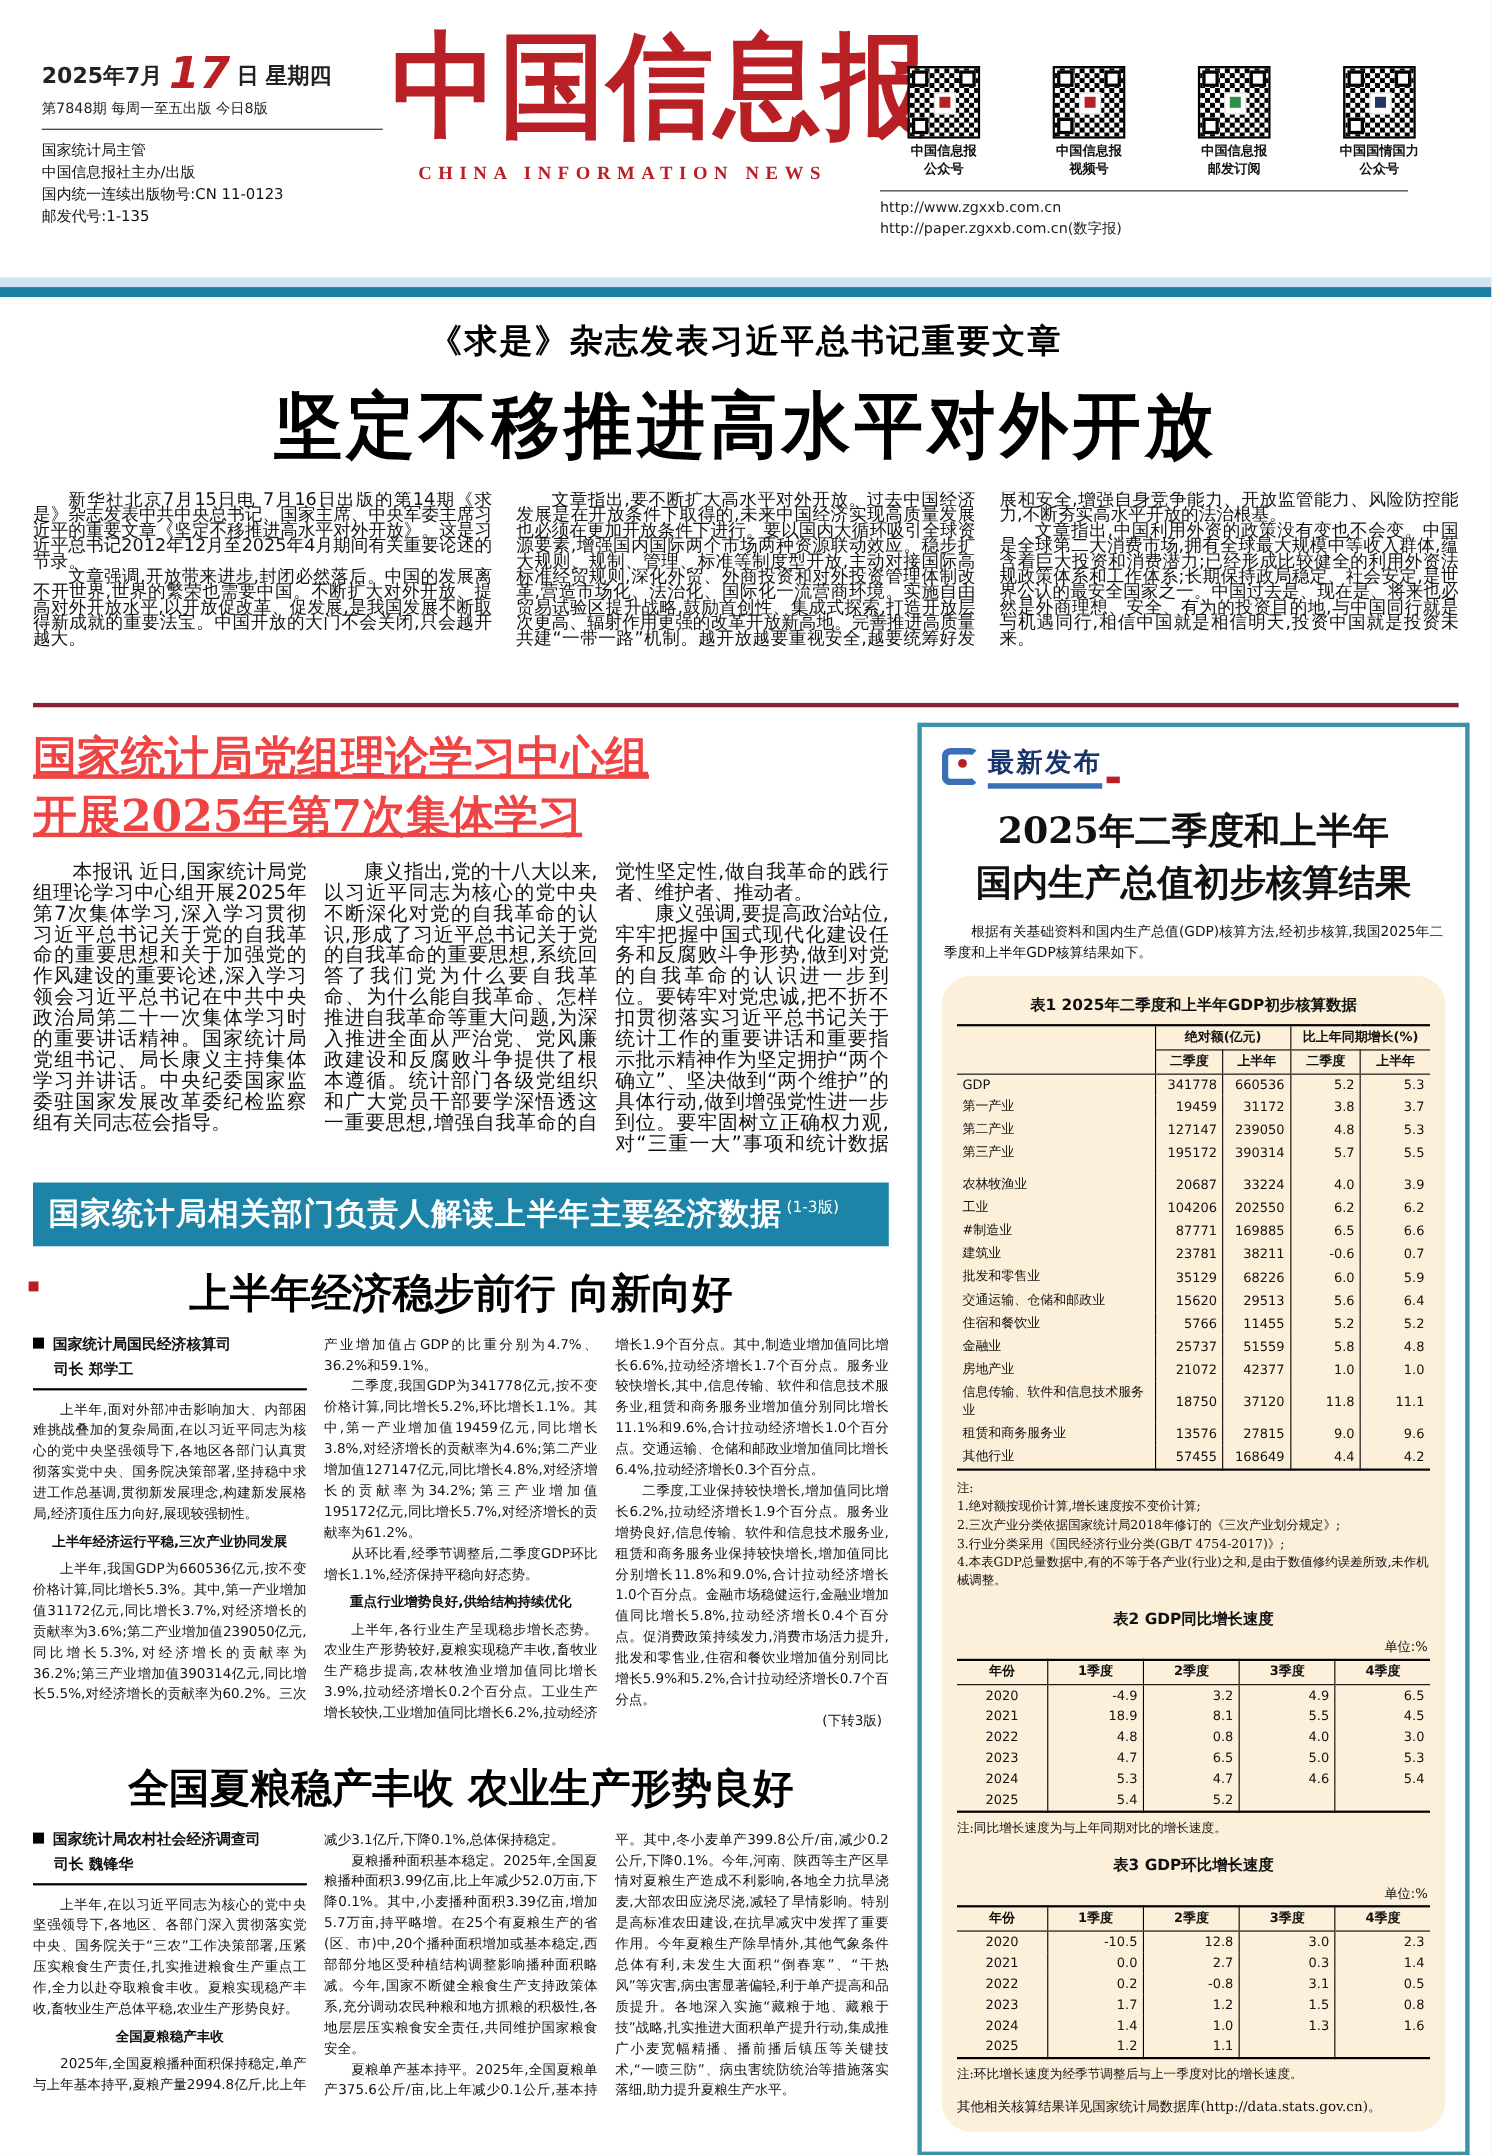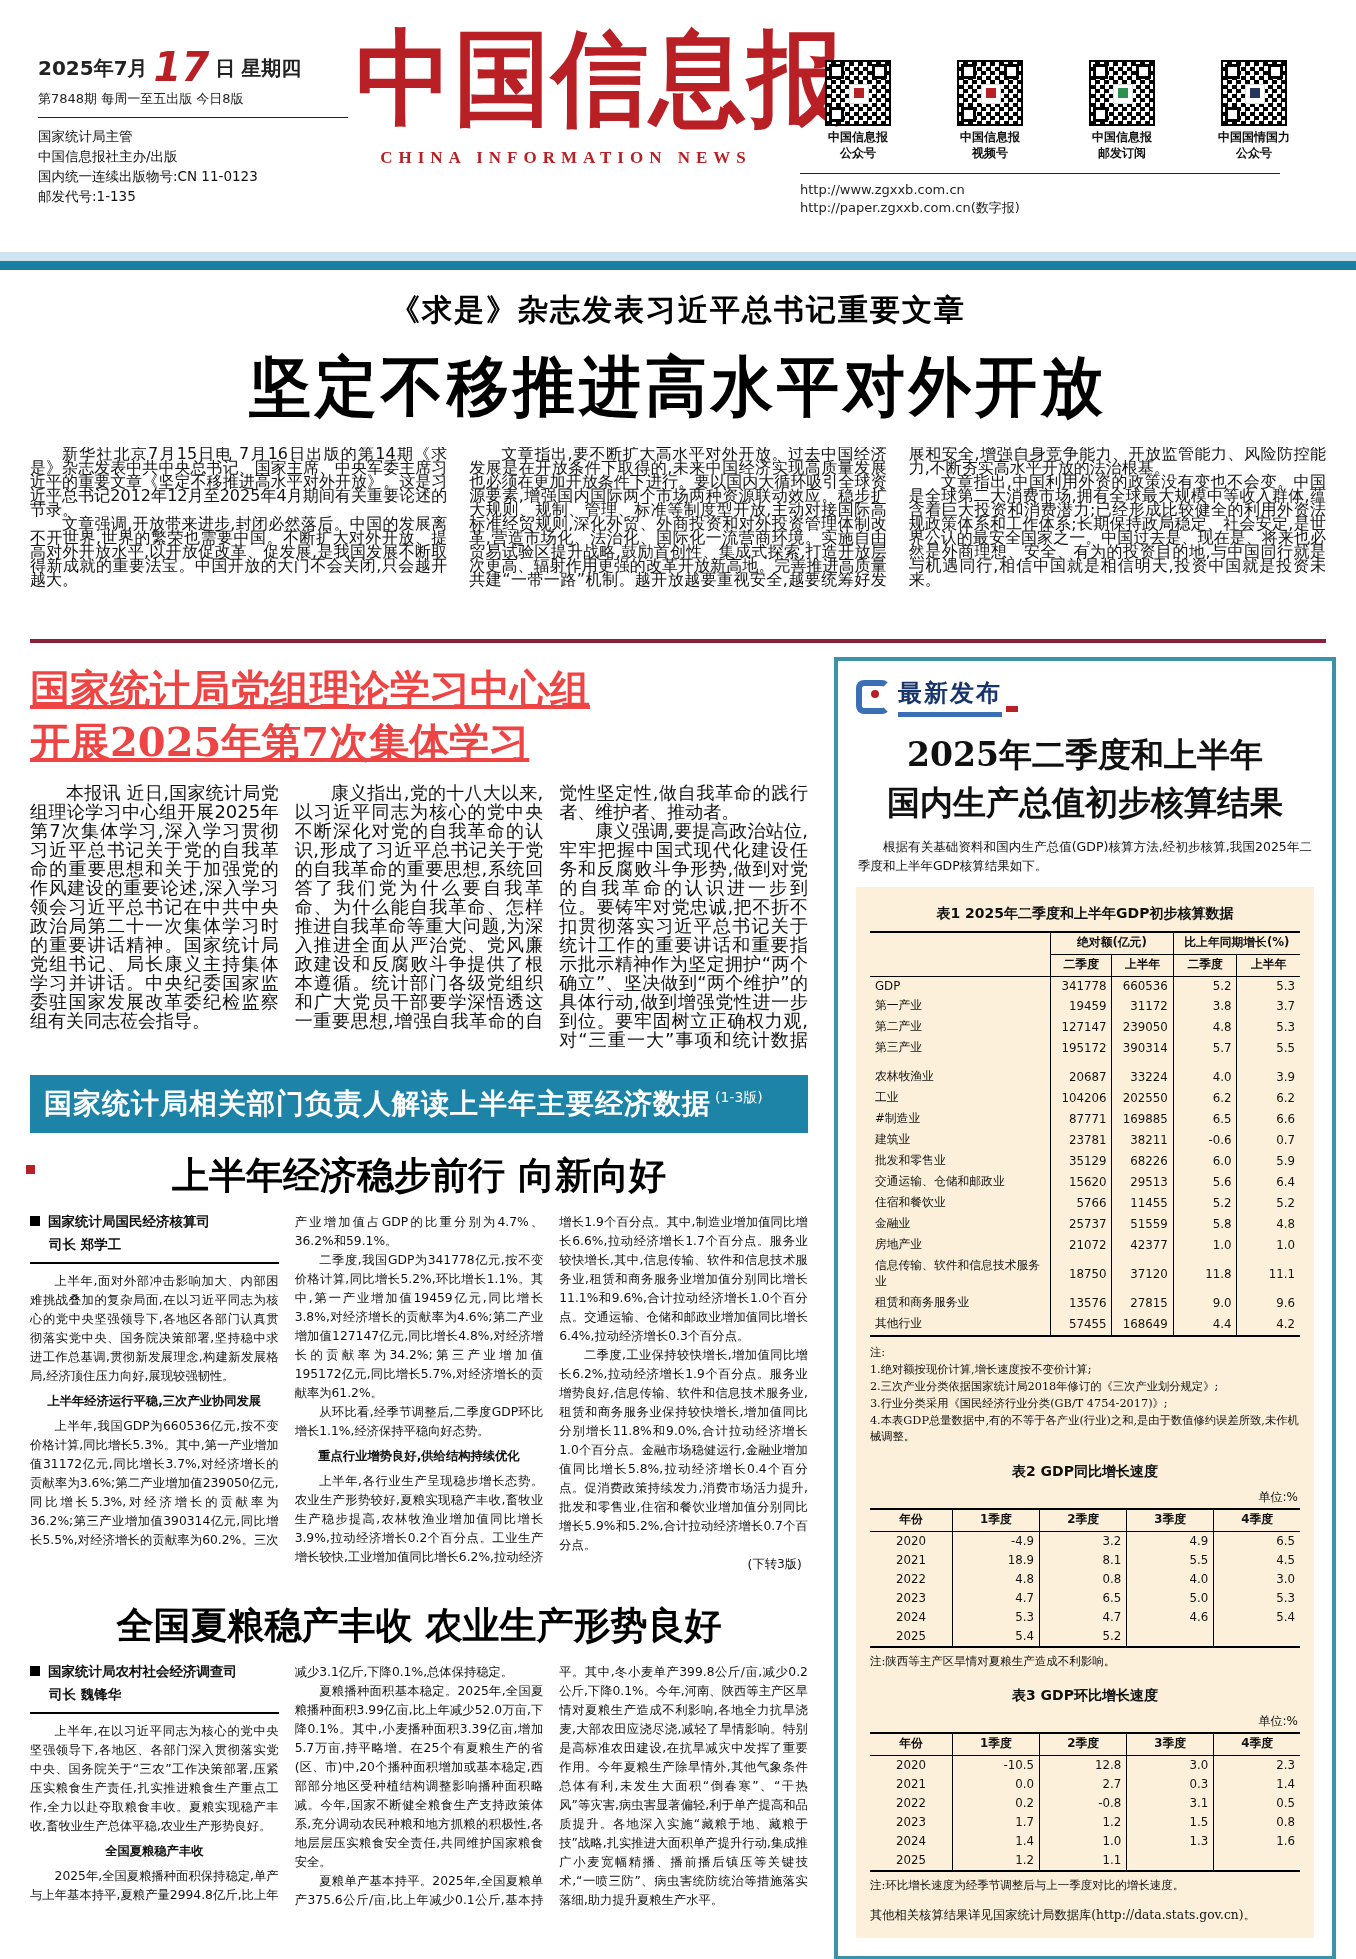--- a/index.html
+++ b/index.html
@@ -79,21 +79,21 @@
   .logo-ci{width:34px;height:34px;border:6px solid #3a6fb5;border-right-color:transparent;border-radius:8px;
            box-sizing:border-box;position:relative;}
   .logo-ci i{position:absolute;left:9px;top:4px;width:8px;height:8px;border-radius:50%;background:#b92025;}
   .logo-label-wrap{display:inline-block;}
   .logo-label{font-size:24px;font-weight:bold;color:#17356b;letter-spacing:2px;}
   .logo-underline{height:5px;background:#3a6fb5;margin-top:3px;position:relative;}
   .logo-underline i{position:absolute;right:-16px;top:-6px;width:12px;height:6px;background:#b92025;}
   .panel-title{font-family:"DejaVu Serif","Liberation Serif",serif;font-weight:bold;text-align:center;
                font-size:33px;line-height:1.45;margin:14px 0 10px 0;}
   .panel-intro{font-size:12.5px;line-height:19px;text-align:justify;text-indent:2em;margin:4px 2px 12px 2px;}
-  .cream{background:#fcf0da;padding:12px 14px 14px 14px;}
+  .cream{background:#fcf0da;padding:12px 14px 14px 14px;border-radius:27px;}
   .tbl-caption{text-align:center;font-size:14px;font-weight:bold;margin:6px 0 8px 0;}
   .tbl-unit{text-align:right;font-size:12px;margin:0 2px 2px 0;}
   table.stat{width:100%;border-collapse:collapse;font-size:11.8px;}
   table.stat th,table.stat td{padding:2.5px 5px;}
   table.stat1{border-top:2px solid #000;border-bottom:2px solid #000;}
   .stat1 thead th{border-bottom:1px solid #000;font-weight:bold;text-align:center;}
   .stat1 .vline{border-left:1px solid #000;}
   .stat1 td.lbl{text-align:left;}
   .stat1 td.num{text-align:right;}
   .stat1 .gap td{height:8px;padding:0;}
@@ -513,21 +513,21 @@
 
                 <tr>
                   <td class="yr">2025</td>
                   <td class="vline">5.4</td>
                   <td class="vline">5.2</td>
                   <td class="vline"></td>
                   <td class="vline"></td>
                 </tr>
               </tbody>
           </table>
-          <div class="tbl-note">注:陕西等主产区旱情对夏粮生产造成不利影响。</div>
+          <div class="tbl-note">注:同比增长速度为与上年同期对比的增长速度。</div>
 
           <div class="tbl-caption" style="margin-top:18px">表3 GDP环比增长速度</div>
           <div class="tbl-unit">单位:%</div>
           <table class="stat qtab">
             <thead>
               <tr>
                 <th>年份</th>
                 <th class="vline">1季度</th>
                 <th class="vline">2季度</th>
                 <th class="vline">3季度</th>

